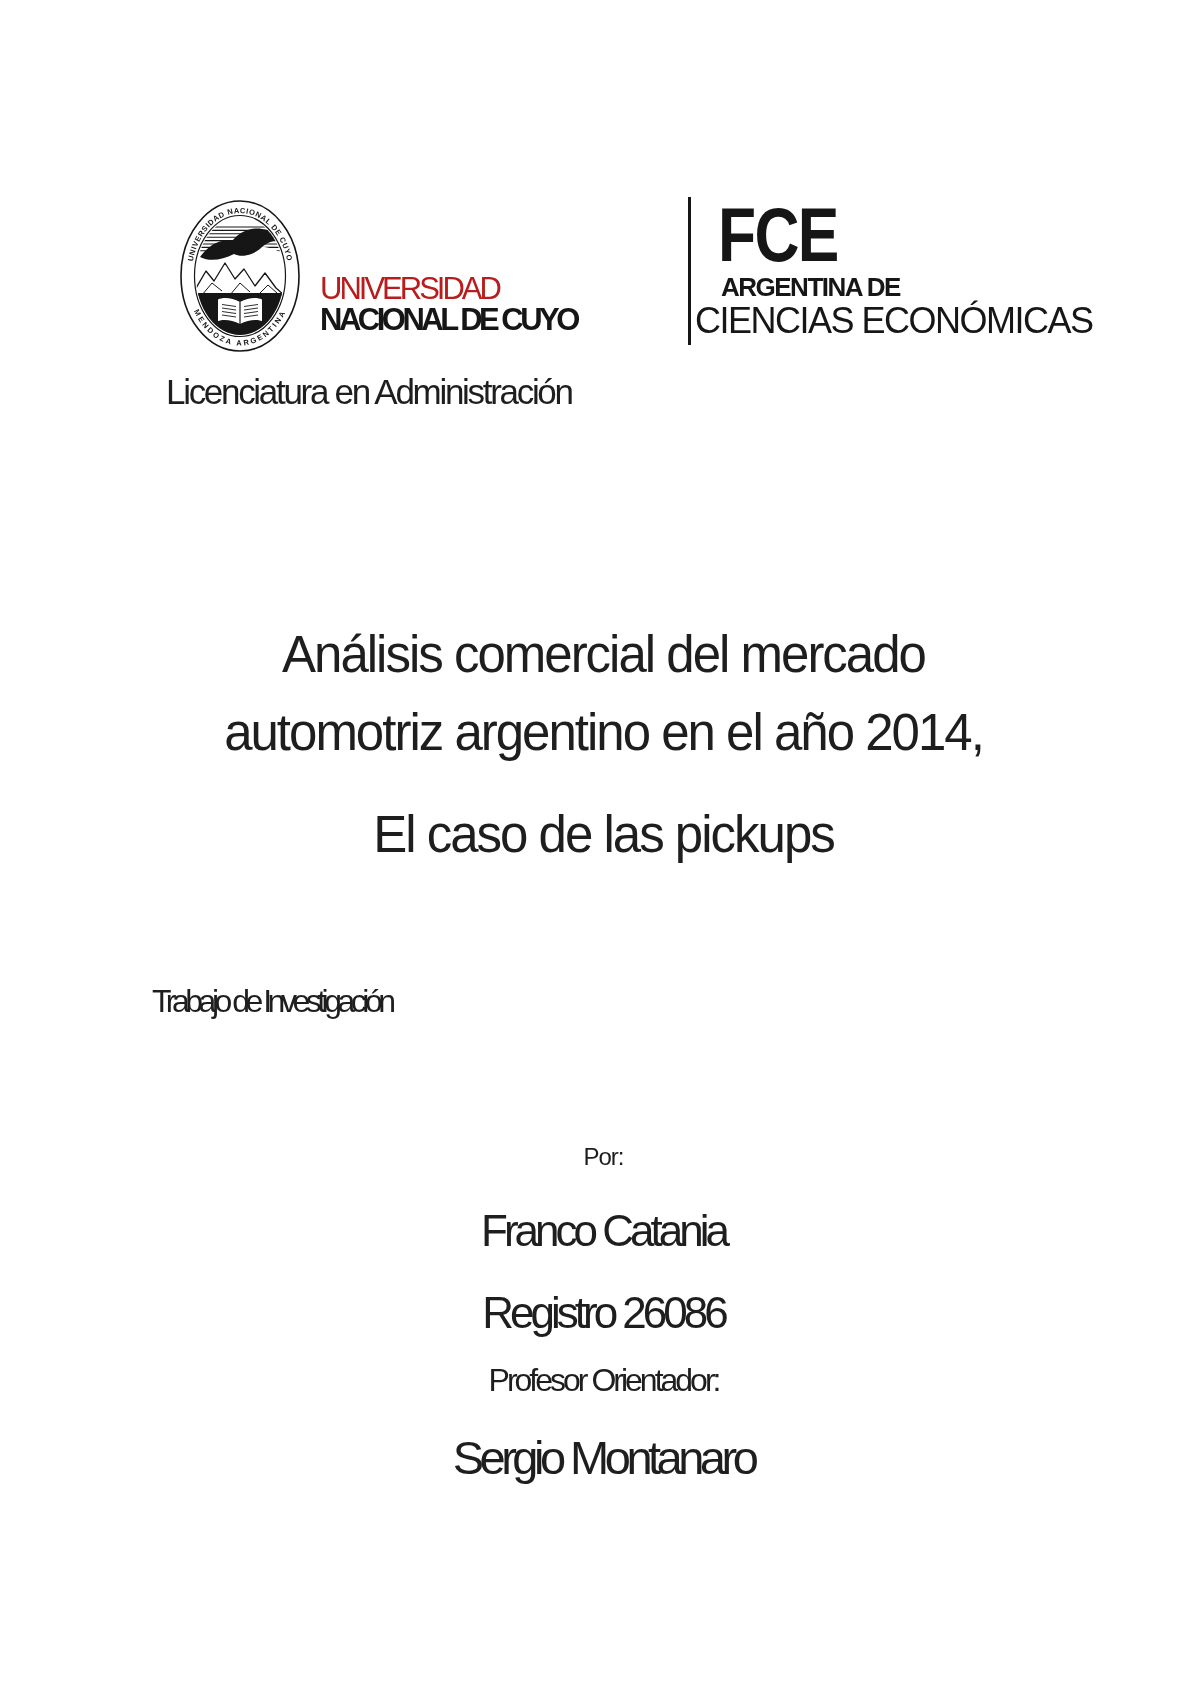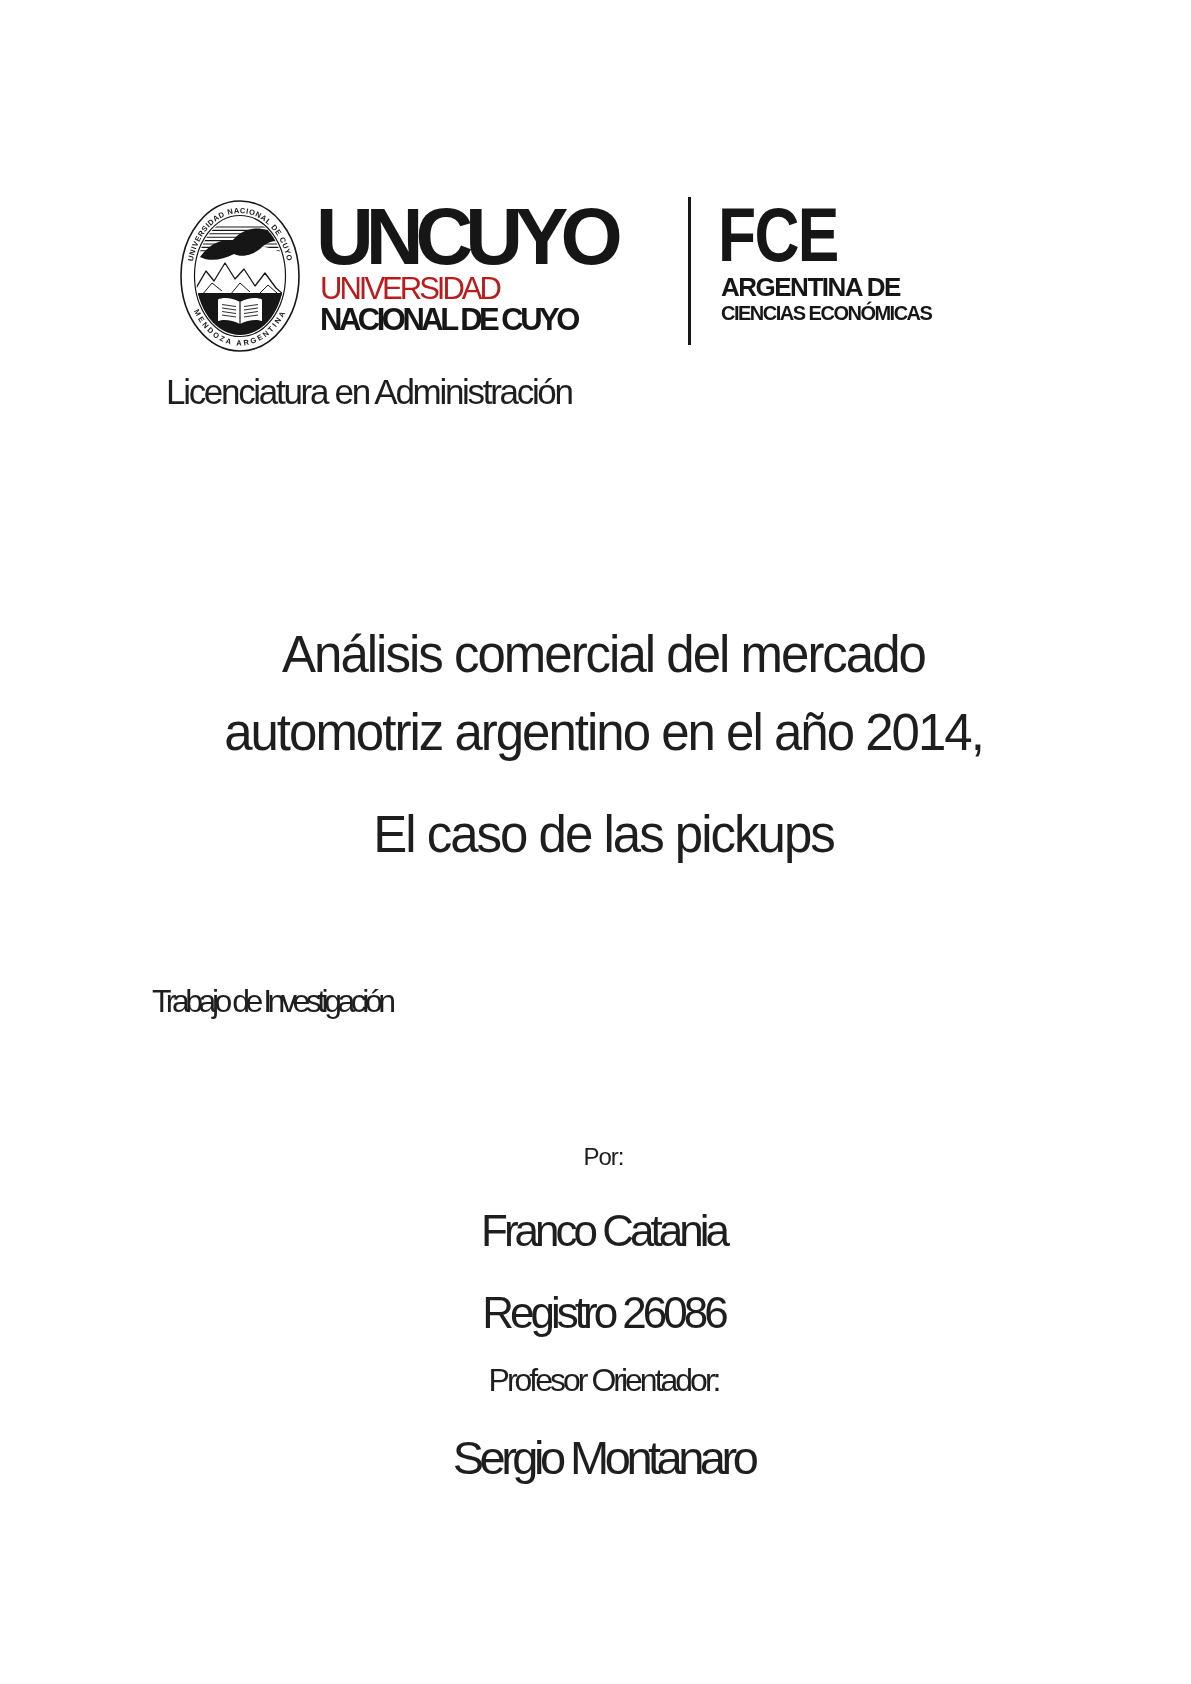--- a/index.html
+++ b/index.html
@@ -23,21 +23,21 @@
   }
   .uncuyo-line1 { left:320px; top:273px; font-size:31px; font-weight:400; letter-spacing:-3px; color:#b91c1c; }
   .uncuyo-line2 { left:320px; top:304px; font-size:31px; font-weight:700; letter-spacing:-3.5px; color:#161616;text-align:right; }
   .logo-divider { left:688px; top:197px; width:3px; height:148px; background:#161616; }
   .fce-acronym {
     left:718px; top:197px;
     font-size:76px; font-weight:700; letter-spacing:-2px; color:#161616;
     transform:scaleX(0.82); transform-origin:left top;
   }
   .fce-line1 { left:721px; top:274px; font-size:26px; font-weight:700; letter-spacing:-1.5px; color:#161616; }
-  .fce-line2 { left:721px; top:303px; font-size:20px; font-weight:700; letter-spacing:-1.5px; color:#161616; }
+  .fce-line2 { left:695px; top:303px; font-size:36px; font-weight:400; letter-spacing:-1.5px; color:#161616; }
 
   
   .program   { left:166px; top:374px; font-size:35px; letter-spacing:-2.3px; }
   .title-l1  { top:629px; font-size:51px; letter-spacing:-2px; }
   .title-l2  { top:707px; font-size:51px; letter-spacing:-2px; }
   .title-l3  { top:809px; font-size:51px; letter-spacing:-2px; }
   .subtitle  { left:152px; top:985px; font-size:32px; letter-spacing:-4.5px; }
   .by-label  { top:1145px; font-size:24px; letter-spacing:-1px; }
   .author    { top:1209px; font-size:44px; letter-spacing:-4px; }
   .registry  { top:1291px; font-size:44px; letter-spacing:-4px; }
@@ -106,21 +106,20 @@
     </g>
 
     <text class="ring-text" font-size="7.5" letter-spacing="0.6" text-anchor="middle">
       <textPath href="#arcTop" startOffset="50%">UNIVERSIDAD NACIONAL DE CUYO</textPath>
     </text>
     <text class="ring-text" font-size="7.5" letter-spacing="2.2" text-anchor="middle">
       <textPath href="#arcBottom" startOffset="50%">MENDOZA ARGENTINA</textPath>
     </text>
   </svg>
 
-  <div class="abs uncuyo-acronym">UNCUYO</div>
   <div class="abs uncuyo-line1">UNIVERSIDAD</div>
   <div class="abs uncuyo-line2">NACIONAL DE CUYO</div>
 
   <div class="abs logo-divider"></div>
 
   <div class="abs fce-acronym">FCE</div>
   <div class="abs fce-line1">ARGENTINA DE</div>
   <div class="abs fce-line2">CIENCIAS ECONÓMICAS</div>
 
   <div class="abs program">Licenciatura en Administración</div>

